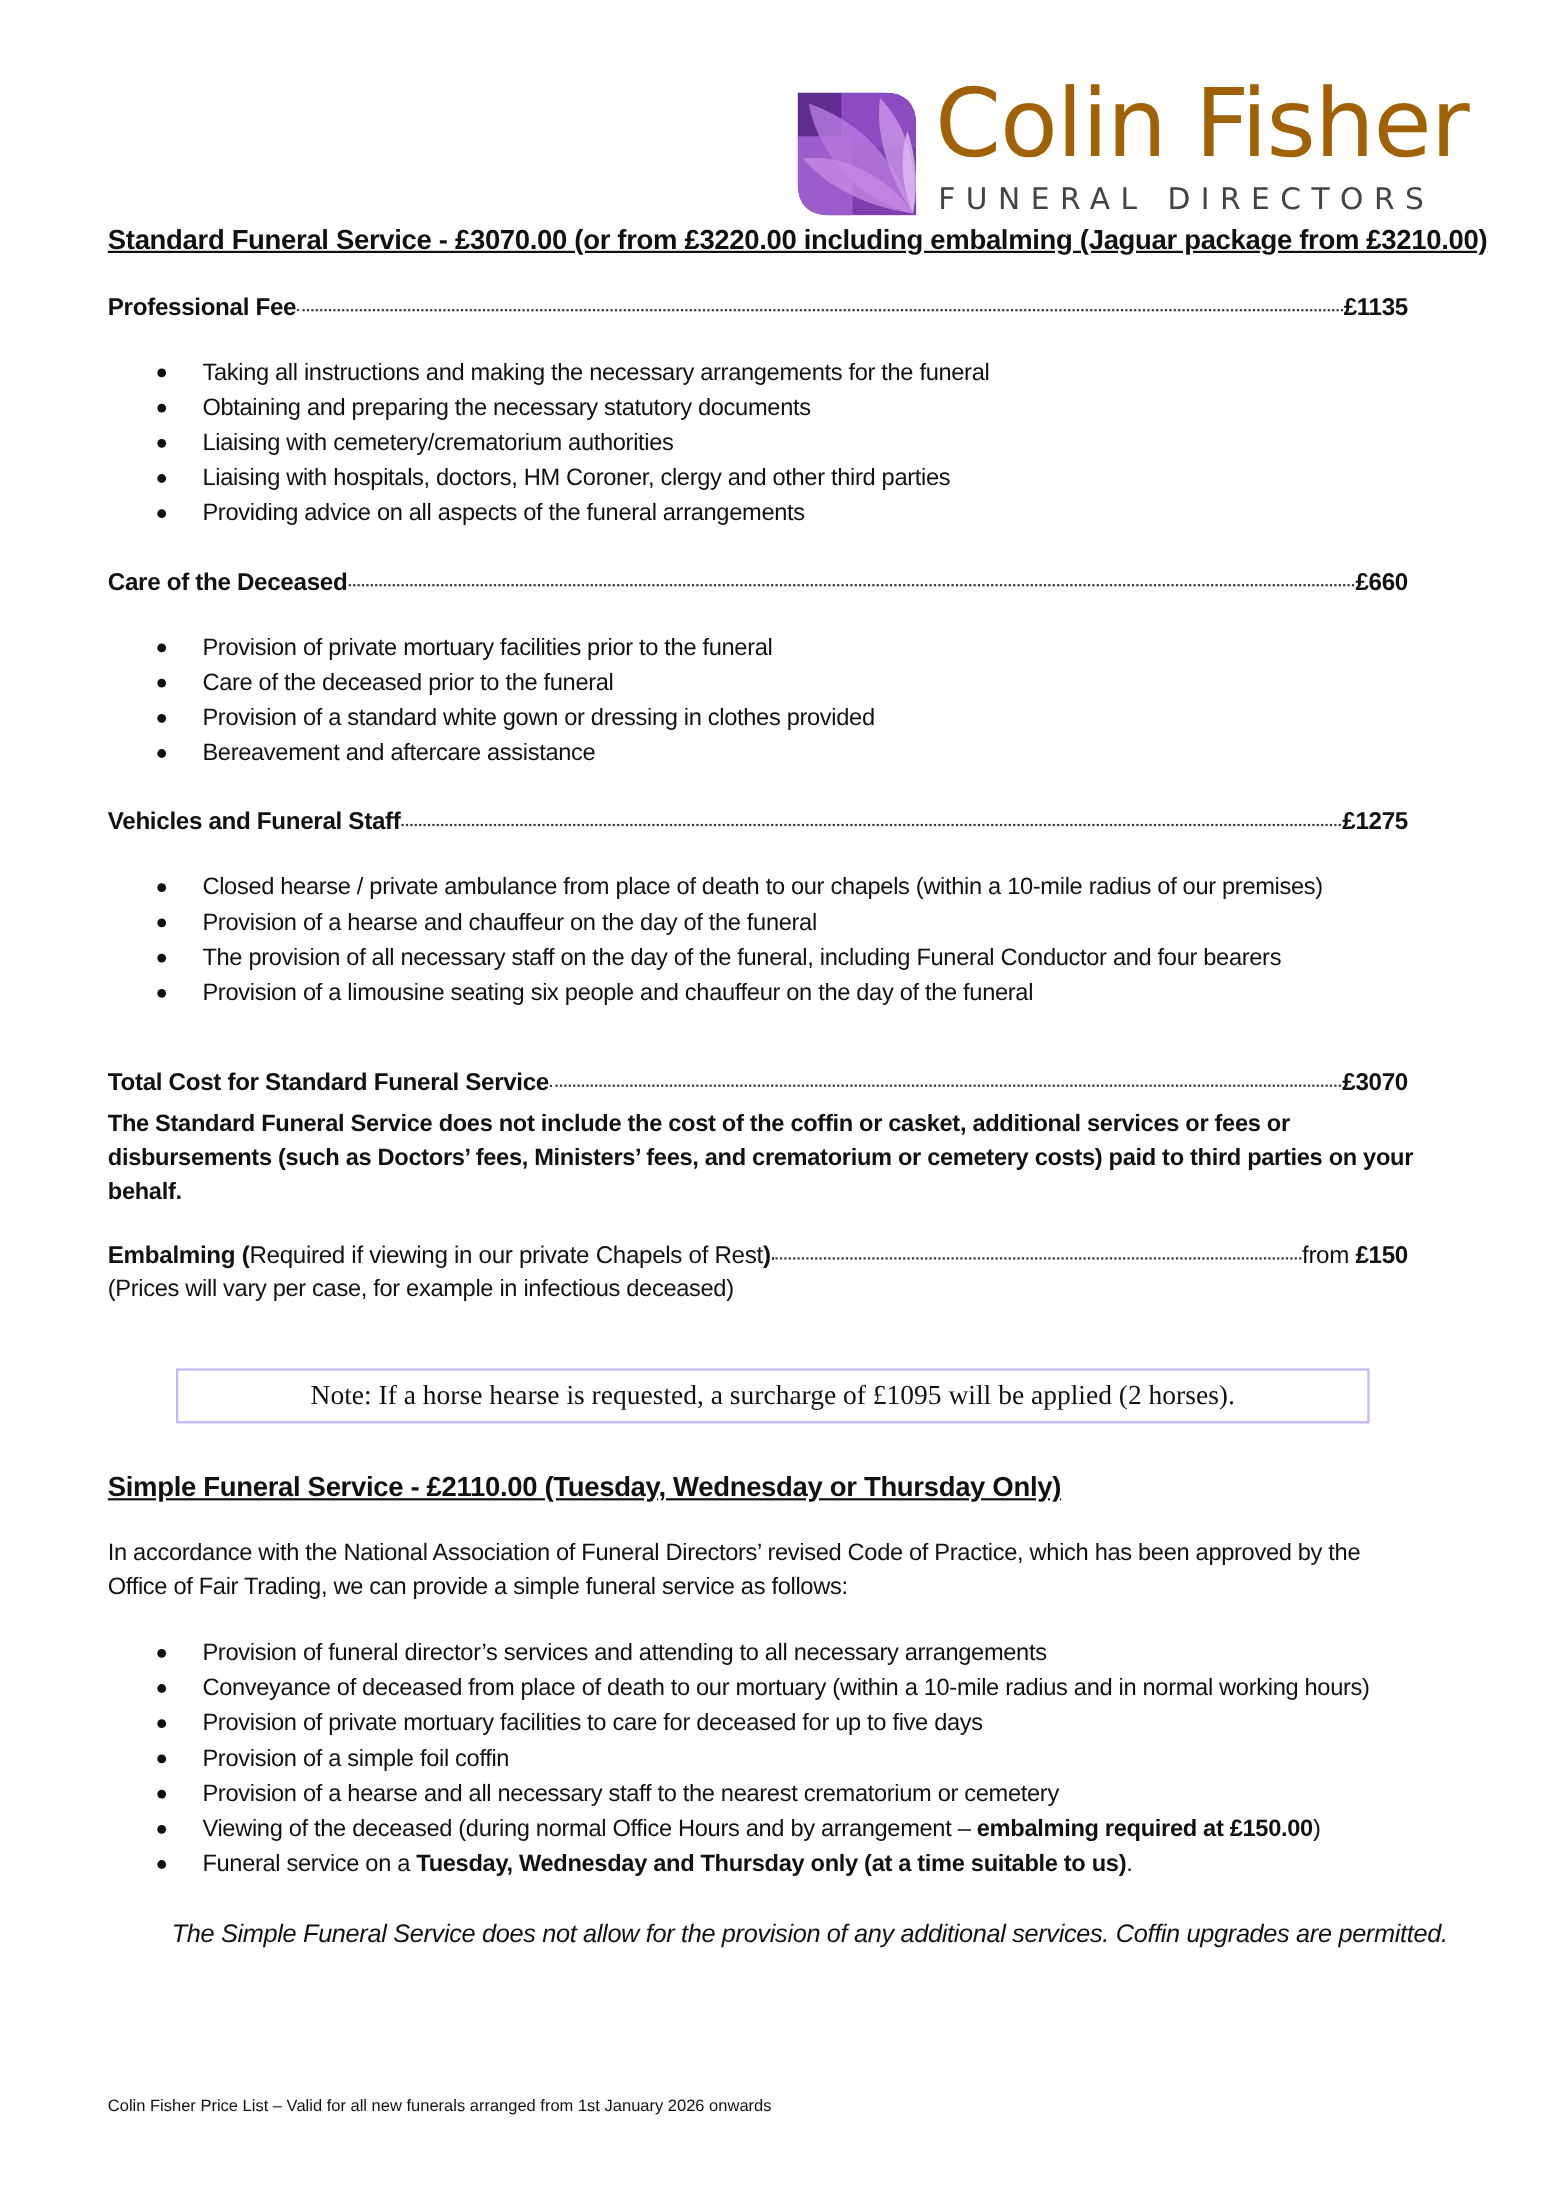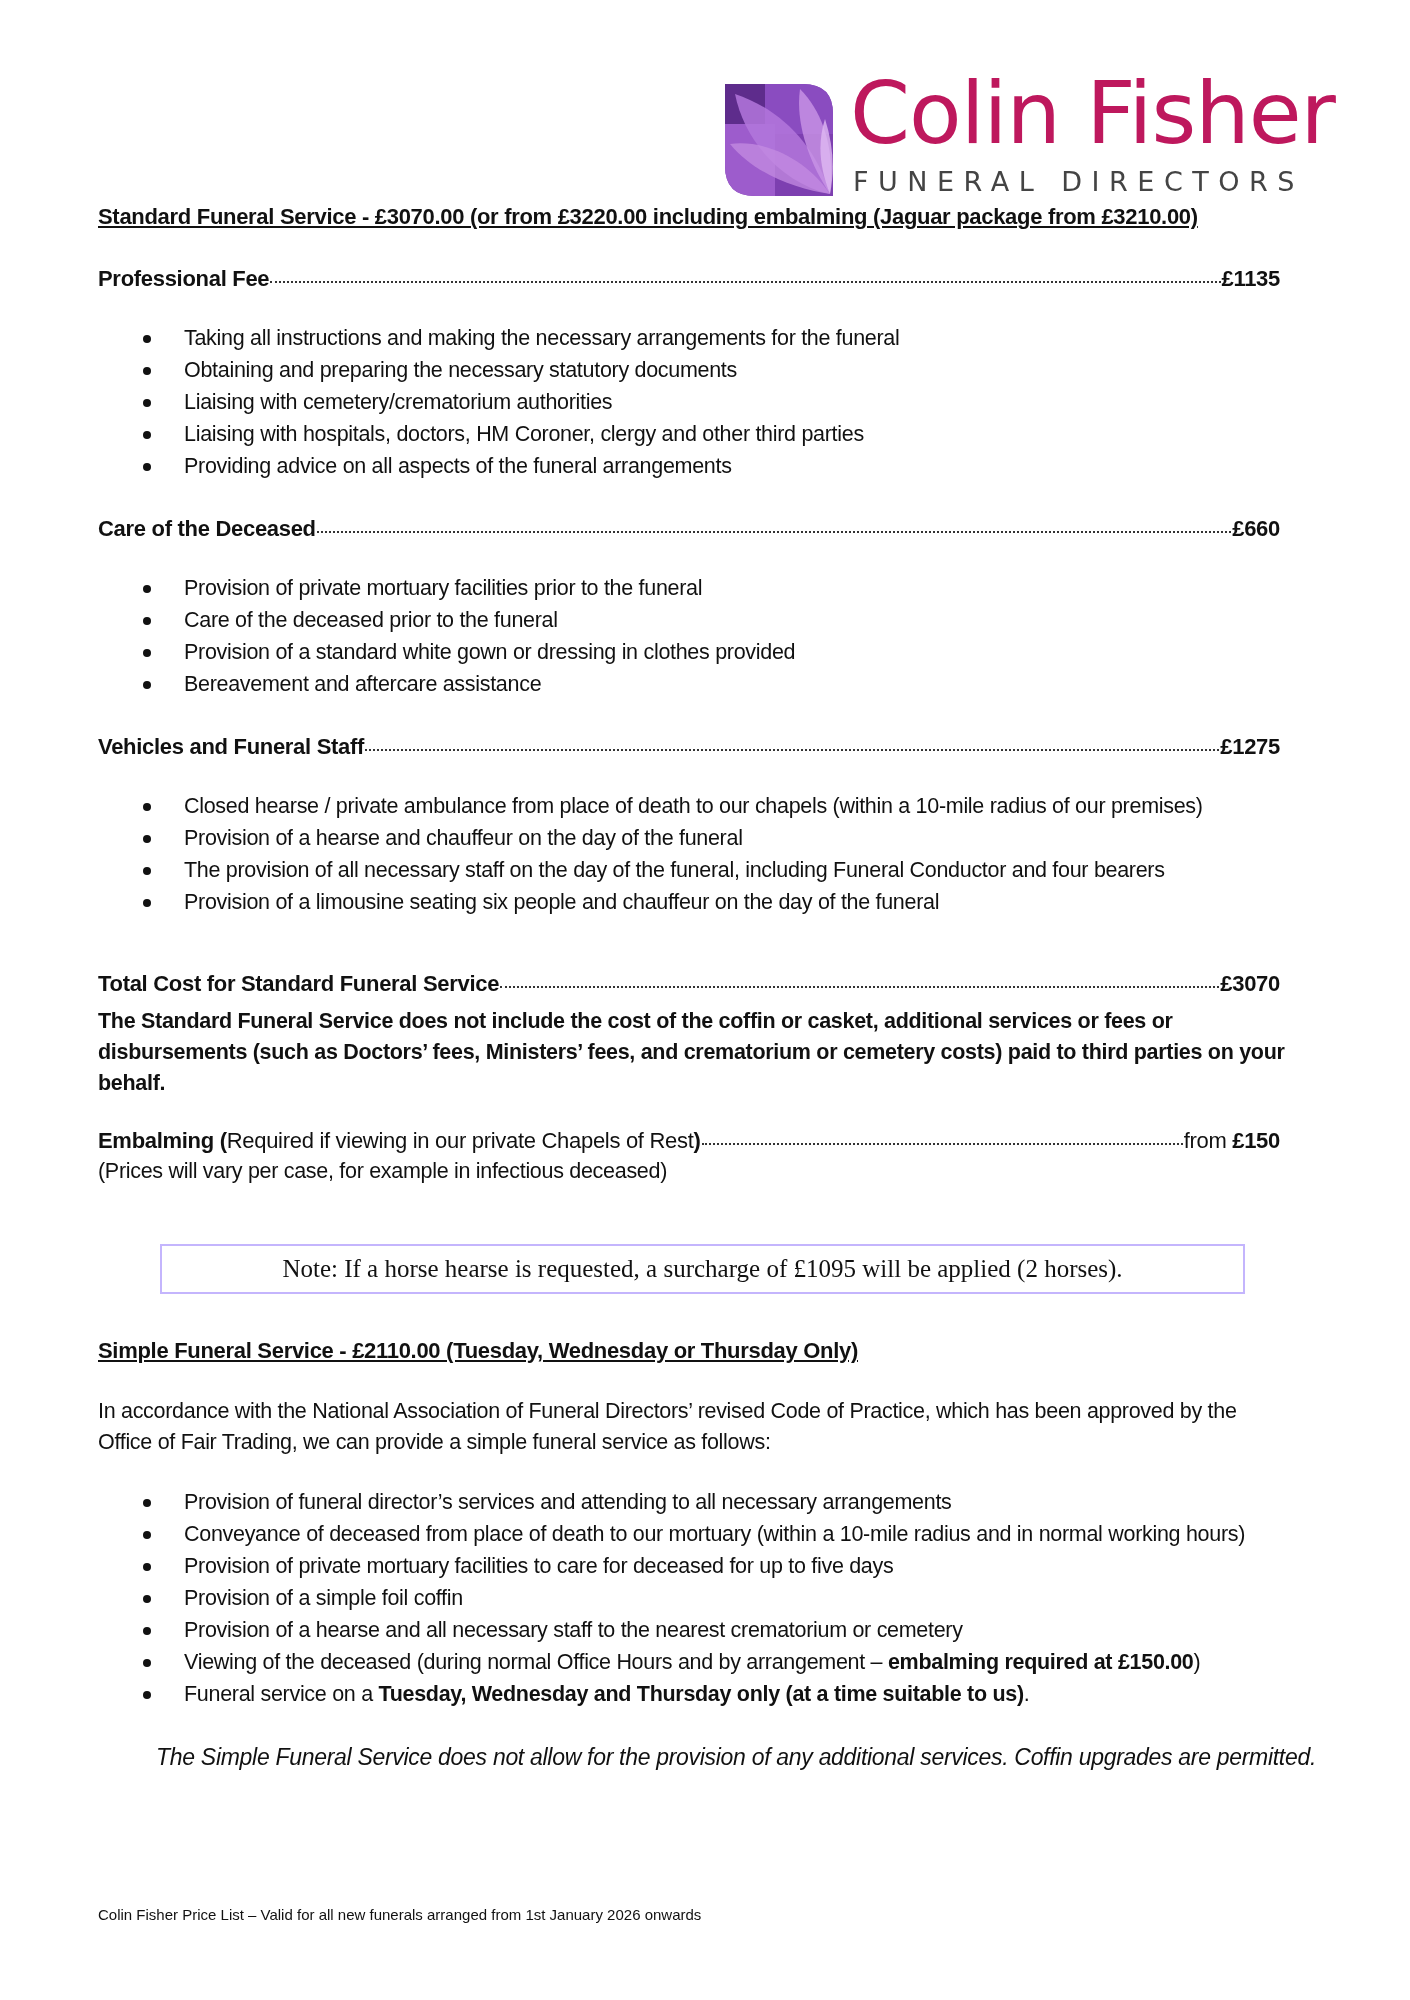--- a/index.html
+++ b/index.html
@@ -7,32 +7,32 @@
     width: 1410px; height: 2000px; position: relative; overflow: hidden;
     font-family: "Liberation Sans", sans-serif; color: #111;
   }
   .page { position: absolute; left: 0; top: 0; width: 1410px; height: 2000px; }
 
   
   .logo { position: absolute; left: 725px; top: 84px; width: 590px; height: 112px; }
   .logo-mark { position: absolute; left: 0; top: 0; width: 108px; height: 112px; }
   .logo-name {
     position: absolute; left: 125px; top: -14px; font-size: 86px; line-height: 1;
-    color: #be185d; font-family: "DejaVu Sans", sans-serif; letter-spacing: -1px;
+    color: #a16207; font-family: "DejaVu Sans", sans-serif; letter-spacing: -1px;
     white-space: nowrap;
   }
   .logo-sub {
     position: absolute; left: 128px; top: 84px; font-size: 27px; line-height: 1;
     color: #444; letter-spacing: 9.5px; font-family: "DejaVu Sans", sans-serif;
     white-space: nowrap;
     text-align: right;
   }
 
   .section-title {
-    position: absolute; left: 98px; font-size: 22px; font-weight: bold;
+    position: absolute; left: 98px; font-size: 25px; font-weight: bold;
     text-decoration: underline; white-space: nowrap; letter-spacing: -0.3px;
   }
 
   .price-row {
     position: absolute; left: 98px; width: 1182px; display: flex; align-items: baseline;
     font-size: 22px; white-space: nowrap; letter-spacing: -0.3px;
   }
   .price-row .lbl { font-weight: bold; }
   .price-row .dots {
     flex: 1; overflow: hidden; margin: 0 1px; border-bottom: 2px dotted #333;

